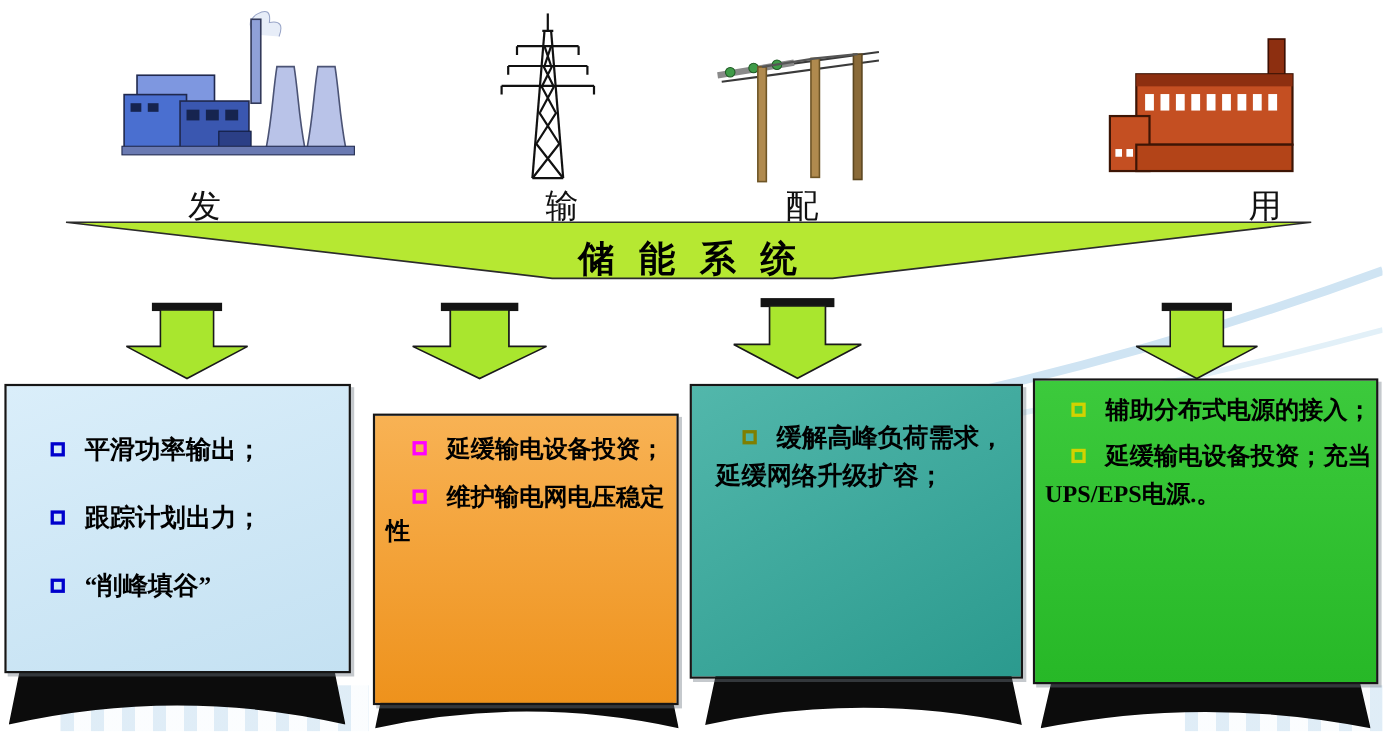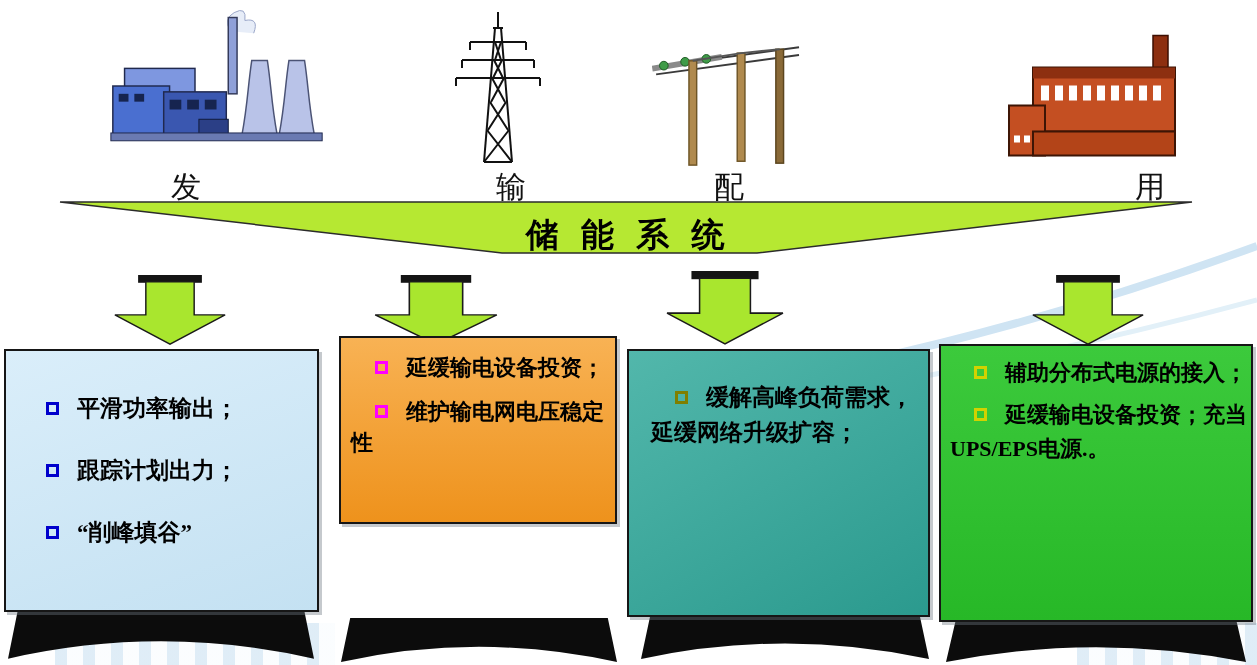--- a/index.html
+++ b/index.html
@@ -48,21 +48,21 @@
   .item { text-indent:24px; }
   .bullet {
     display:inline-block; width:13px; height:13px; border:3px solid #000;
     margin-right:18px; vertical-align:1px; background:transparent;
   }
   .box1 { left:4px; top:349px; width:315px; height:263px; padding:42px 12px 0 16px;
           background:linear-gradient(160deg,#daeefa 0%,#c4e1f2 100%); font-size:23px; }
   .box1 .item { margin-bottom:30px; }
   .box1 .bullet { border-color:var(--box1-bullet,#0000cc); }
 
-  .box2 { left:339px; top:336px; width:278px; height:188px; padding:14px 8px 0 10px;
+  .box2 { left:339px; top:376px; width:278px; height:265px; padding:14px 8px 0 10px;
           background:linear-gradient(180deg,var(--box2-bg-top,#f8b254) 0%,var(--box2-bg-bottom,#ee921c) 100%); }
   .box2 .item { margin-bottom:13px; line-height:1.42; }
   .box2 .bullet { border-color:var(--box2-bullet,#ff00ff); }
 
   .box3 { left:627px; top:349px; width:303px; height:268px; padding:30px 6px 0 22px;
           background:linear-gradient(150deg,var(--box3-bg-top,#52b7ab) 0%,var(--box3-bg-bottom,#2b9a8e) 100%); font-size:23px; }
   .box3 .item { margin-bottom:30px; line-height:1.52; }
   .box3 .bullet { border-color:var(--box3-bullet,#7f7f00); }
 
   .box4 { left:939px; top:344px; width:314px; height:278px; padding:10px 0 0 9px;

